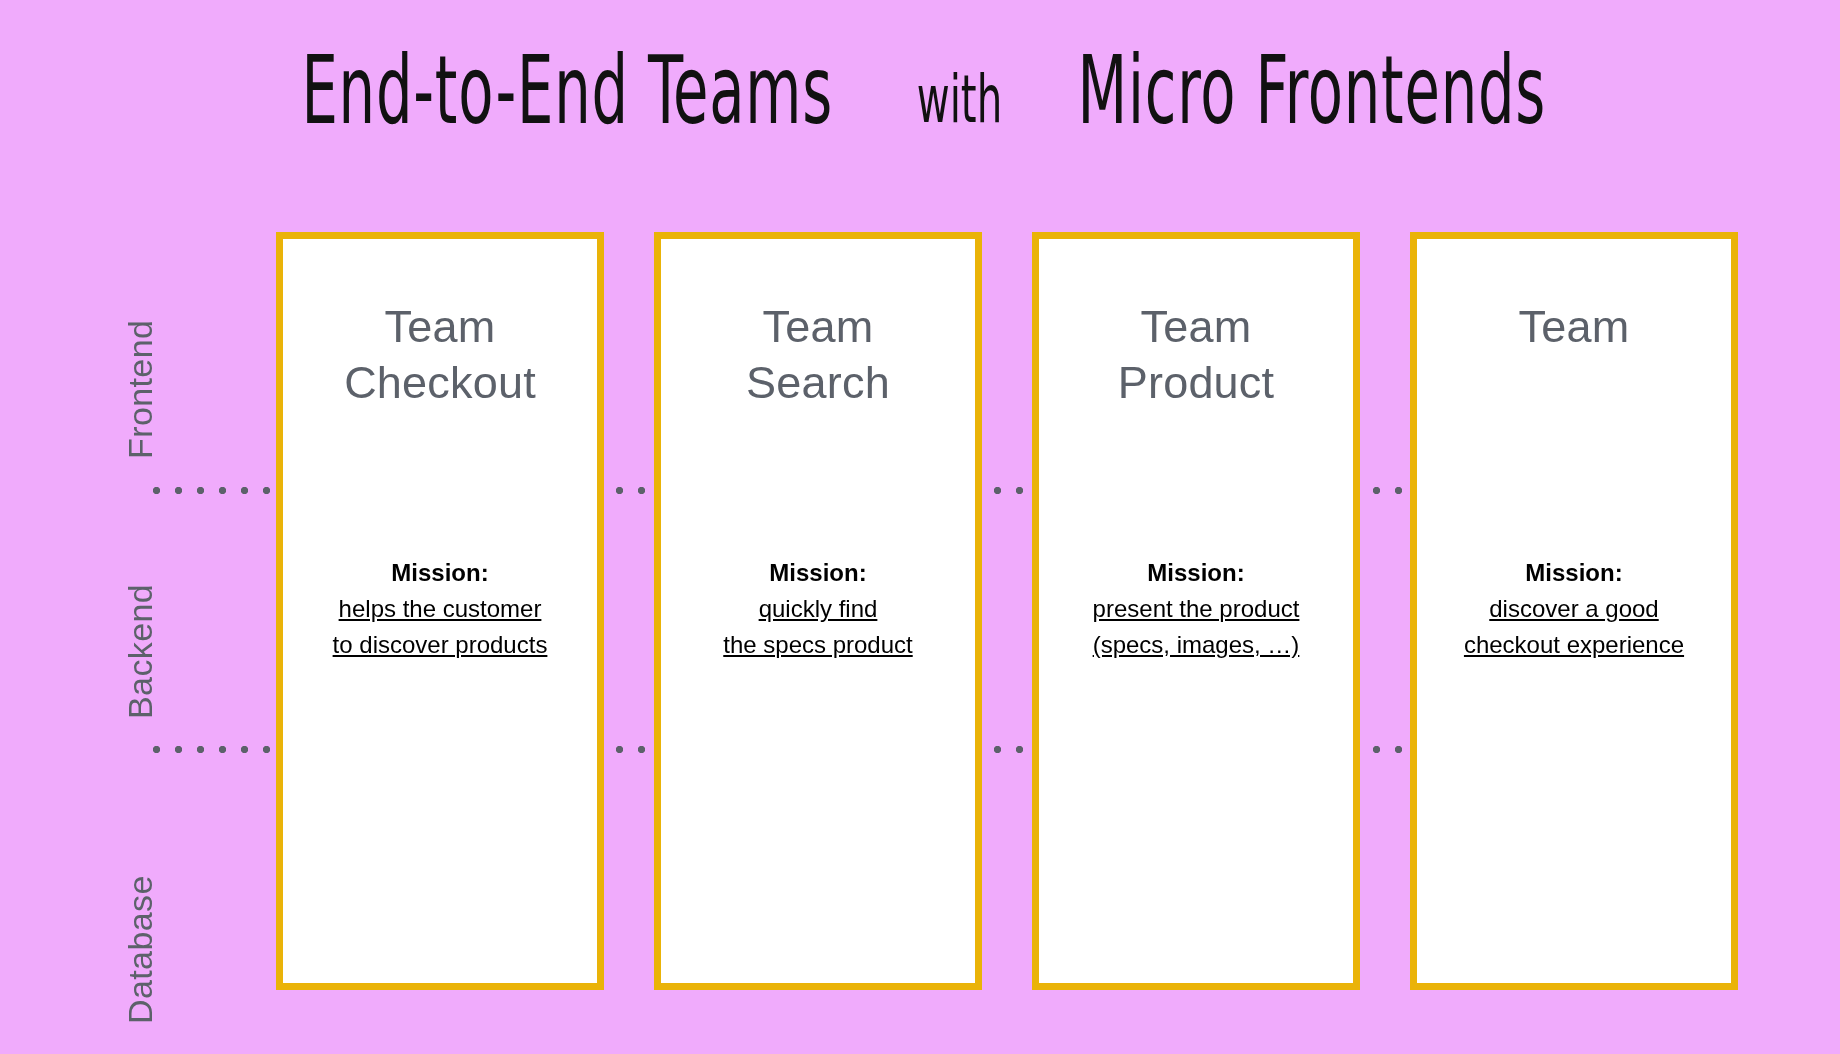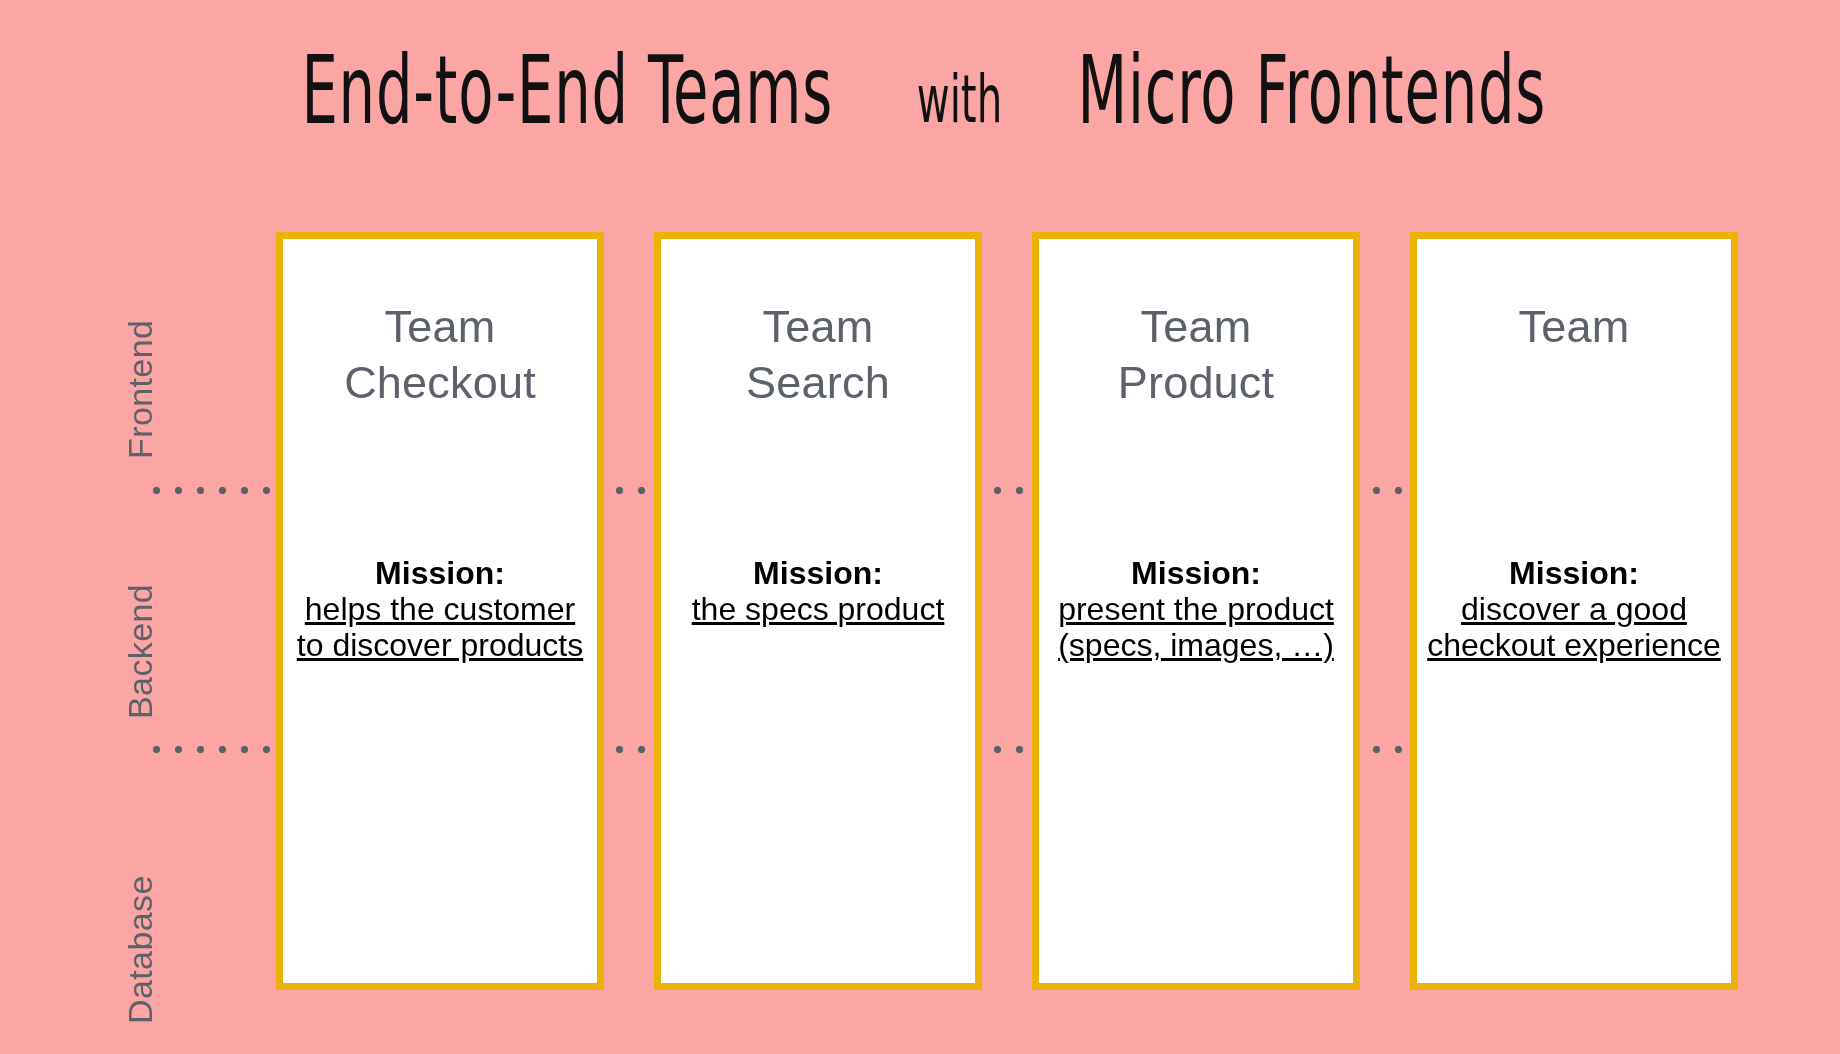--- a/index.html
+++ b/index.html
@@ -13,21 +13,21 @@
     overflow: hidden;
     font-family: "Liberation Sans", sans-serif;
     position: relative;
   }
 
   #slide {
     position: absolute;
     left: 0; top: 0;
     width: 1840px;
     height: 1054px;
-    background: #fca5a5;
+    background: #f0abfc;
   }
 
   
   #title {
     position: absolute;
     left: 0;
     top: 44px;
     width: 1840px;
     text-align: center;
     white-space: nowrap;
@@ -99,21 +99,21 @@
     font-family: "Liberation Sans", sans-serif;
     font-weight: 400;
     letter-spacing: 0.2px;
   }
   .mission {
     position: absolute;
     left: 0;
     width: 100%;
     text-align: center;
     color: #000000;
-    font-size: 32px;
+    font-size: 24px;
     line-height: 36px;
     font-family: "Liberation Sans", sans-serif;
   }
   .mission .m-head {
     display: block;
     font-weight: bold;
   }
   .mission .m-line {
     display: block;
     font-weight: 400;
@@ -161,20 +161,21 @@
     </div>
   </div>
 
   <div class="team-box" style="left:654px; top:232px; width:328px; height:758px;">
     <div class="team-title" style="top:60px;">
       <span>Team</span><br>
       <span>Search</span>
     </div>
     <div class="mission" style="top:316px;">
       <span class="m-head">Mission:</span>
+      <span class="m-line">quickly find</span>
       <span class="m-line">the specs product</span>
     </div>
   </div>
 
   <div class="team-box" style="left:1032px; top:232px; width:328px; height:758px;">
     <div class="team-title" style="top:60px;">
       <span>Team</span><br>
       <span>Product</span>
     </div>
     <div class="mission" style="top:316px;">

